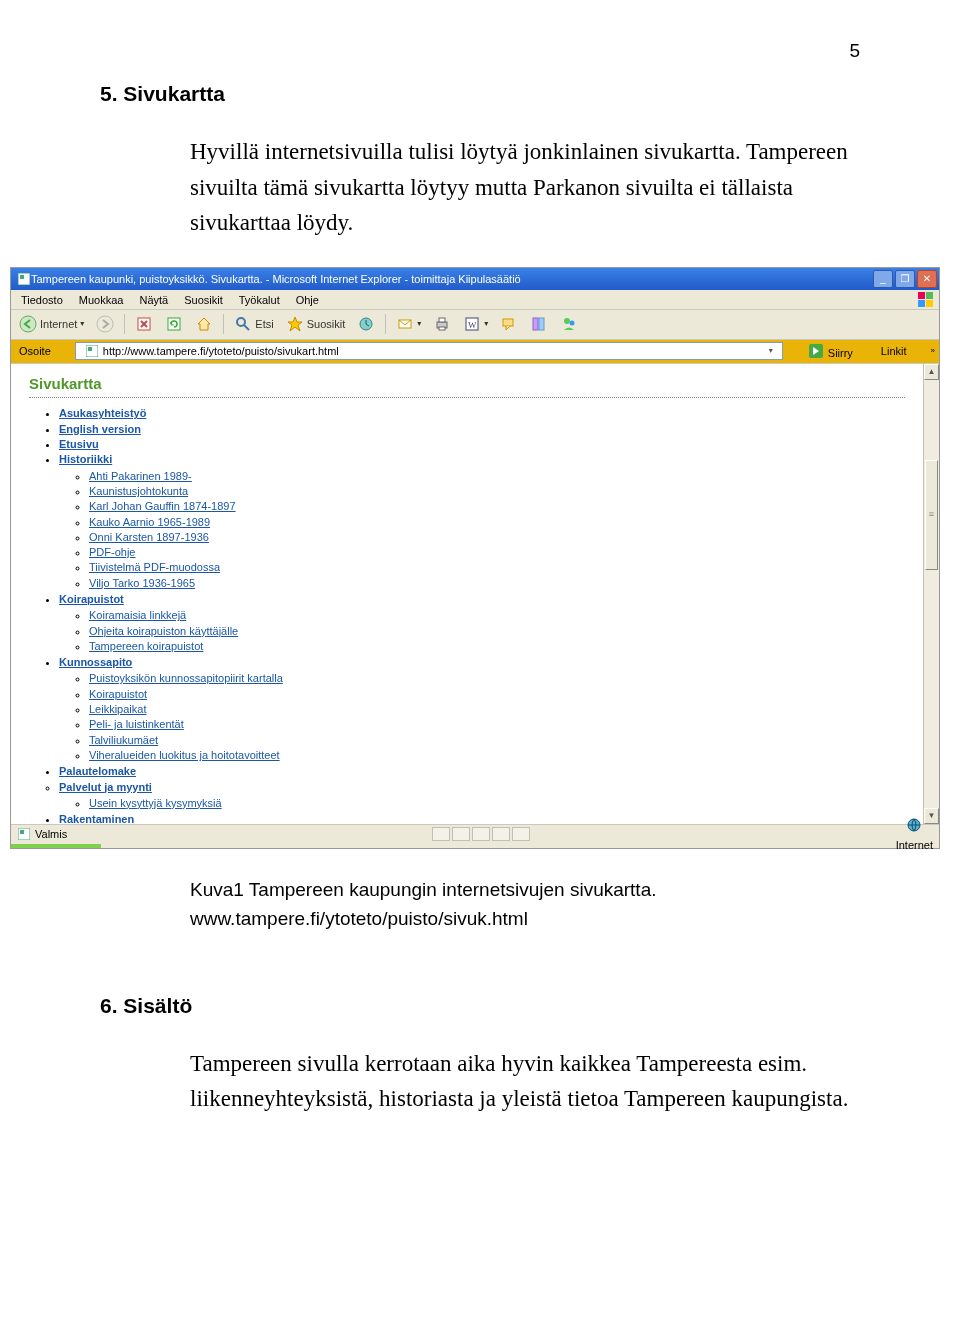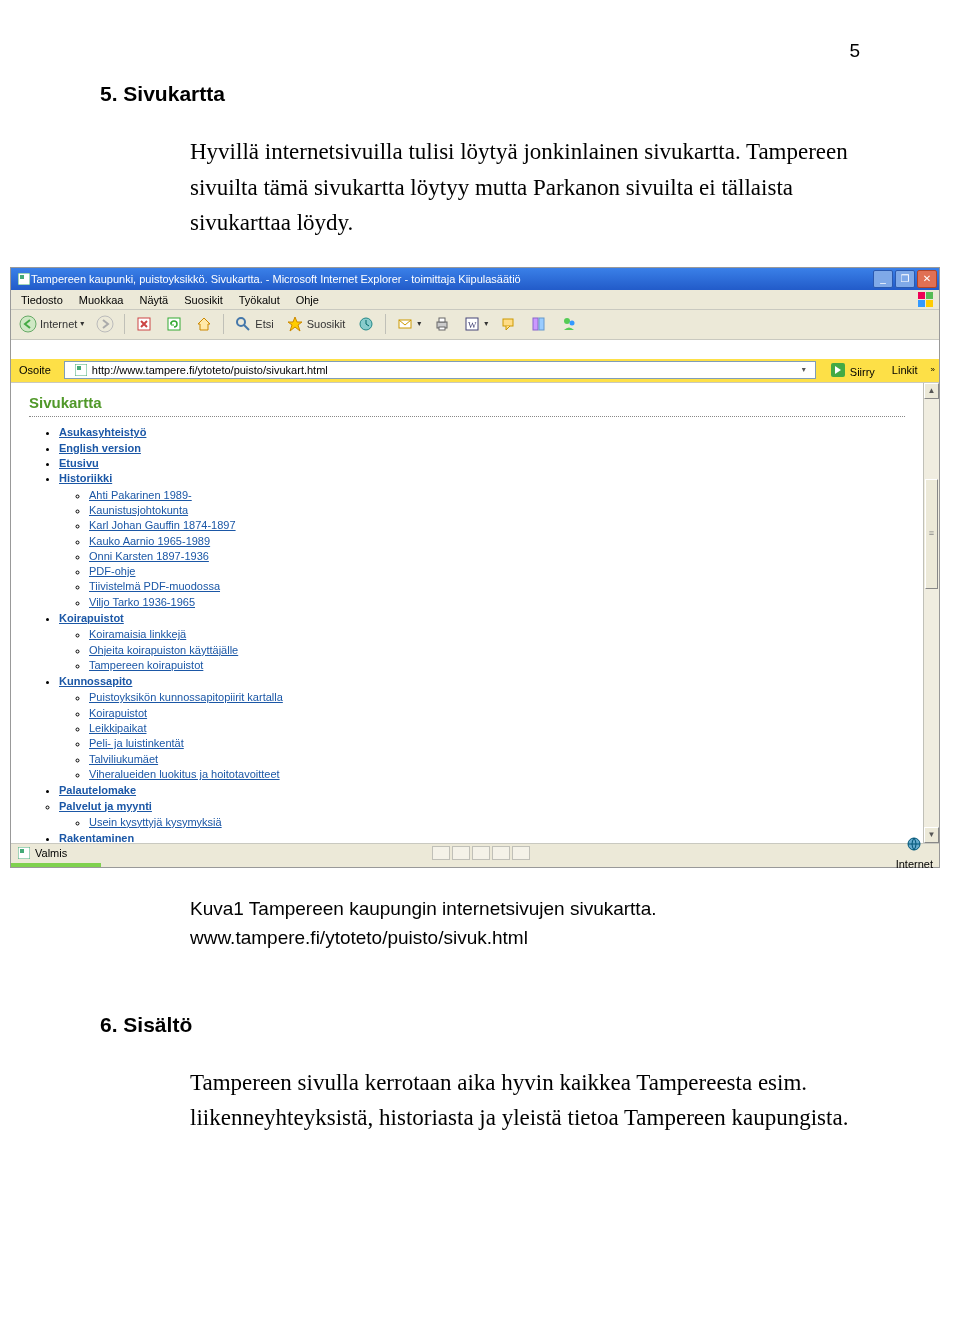--- a/index.html
+++ b/index.html
@@ -95,28 +95,27 @@
   .ie-btn {
     height: 24px;
     display:flex;align-items:center; gap:3px;
     padding:0 4px; border-radius:3px;
     font-size:11px;color:#333;
   }
   .ie-btn.round { width:26px;height:26px;border-radius:13px;justify-content:center;}
   .ie-sep { width:1px;height:20px;background:#c0c0b8; margin:0 2px;}
   .ico { width:18px;height:18px;display:inline-flex;align-items:center;justify-content:center;}
   .ie-addr {
-    background: #fde047;
+    background: #eab308;
     height: 24px;
     display: flex;
     align-items: center;
-    gap:9px;
+    gap:20px;
     padding: 0 4px;
     border-bottom: 1px solid #c9c9c0;
-    margin-top: 19px;
   }
   .ie-addr-label { padding:0 4px;}
   .ie-addr-box {
     flex:1; background:#fff; border:1px solid #7f9db9; height:18px;
     display:flex;align-items:center;padding:0 9px;font-size:11px;
   }
   .ie-addr-go {
     display:flex;align-items:flex-end;gap:3px;padding:0 4px;
   }
   .ie-content-wrap {

